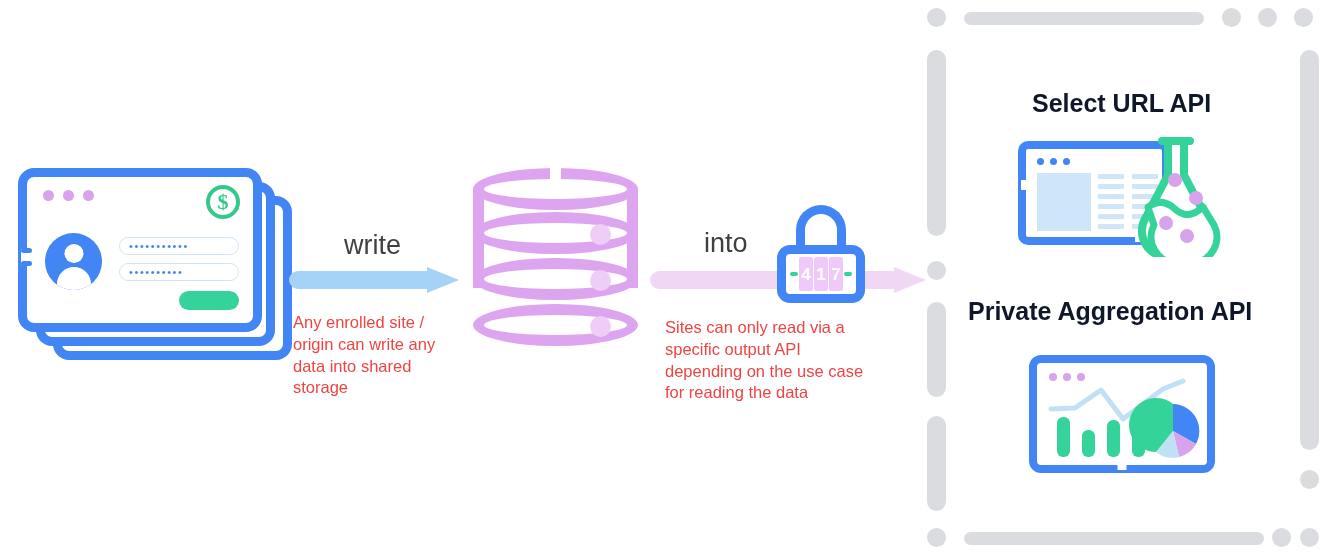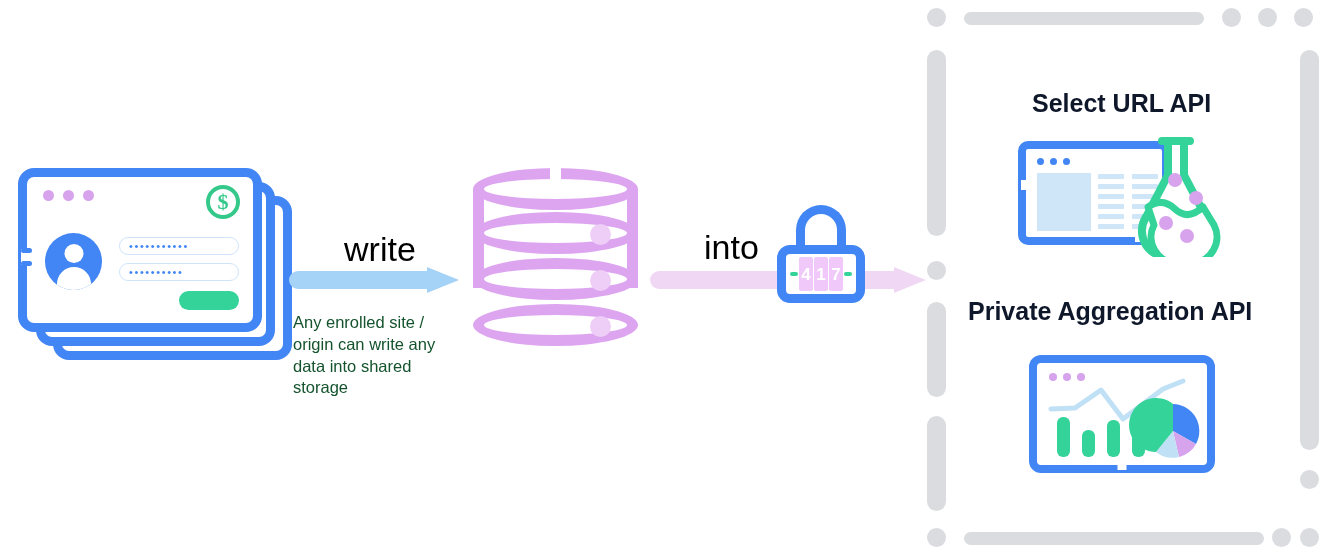--- a/index.html
+++ b/index.html
@@ -132,33 +132,33 @@
     left: 152px; top: 114px;
     width: 60px; height: 19px;
     border-radius: 10px;
     background: #34d399;
     border: none;
   }
 
   
   .flow-label {
     position: absolute;
-    font-size: 34px;
-    color: #000000;
+    font-size: 27px;
+    color: #404040;
     letter-spacing: 0px;
     white-space: nowrap;
   }
   #label-write { left: 344px; top: 230px; }
   #label-read  { left: 704px; top: 228px; }
 
   .caption {
     position: absolute;
     font-size: 16.5px;
     line-height: 1.32;
-    color: #14532d;
+    color: #ef4444;
     white-space: pre-line;
   }
   #caption-write { left: 293px; top: 312px; width: 180px; }
   #caption-read  { left: 665px; top: 317px; width: 245px; }
 
   .arrow {
     position: absolute;
     height: 26px;
   }
   .arrow-bar {
@@ -427,20 +427,24 @@
     <span class="cyl-blip" id="blip-1"></span>
     <span class="cyl-blip" id="blip-2"></span>
     <span class="cyl-blip" id="blip-3"></span>
   </div>
 
   <div class="flow-label" id="label-read">into</div>
   <div class="arrow" id="arrow-read">
     <span class="arrow-bar"></span>
     <span class="arrow-head"></span>
   </div>
+  <div class="caption" id="caption-read">Sites can only read via a
+specific output API
+depending on the use case
+for reading the data</div>
 
   <div id="lock">
     <span class="lock-shackle"></span>
     <div class="lock-body">
       <span class="dial-dash"></span>
       <span class="dial-wheel">4</span>
       <span class="dial-wheel">1</span>
       <span class="dial-wheel">7</span>
       <span class="dial-dash"></span>
     </div>

